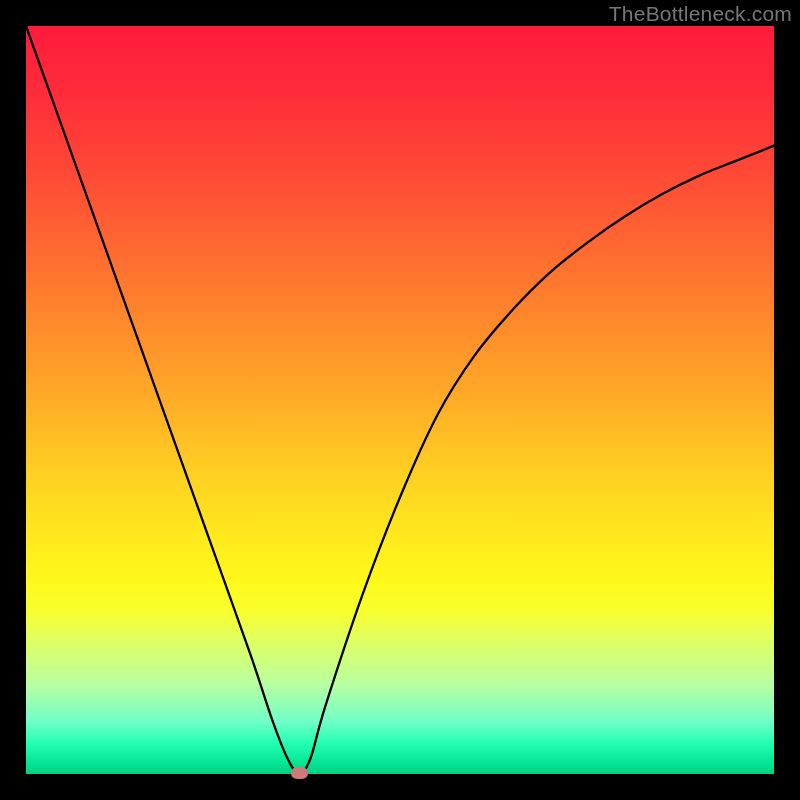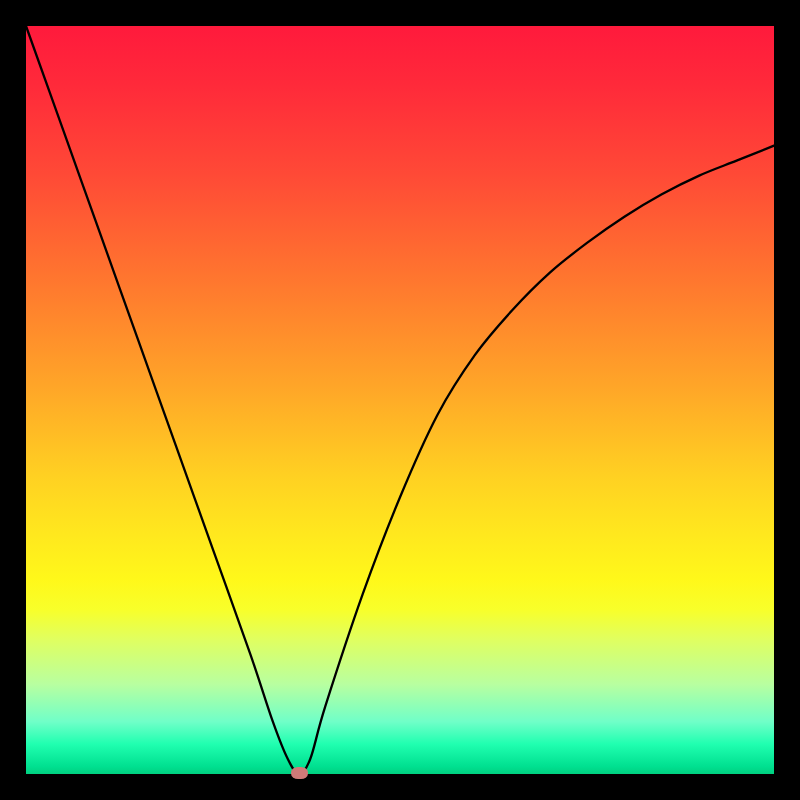--- a/index.html
+++ b/index.html
@@ -67,14 +67,15 @@
   <div class="plot-area">
 
     <svg class="curve" viewBox="0 0 748 748" preserveAspectRatio="none">
       <path id="curve-path" fill="none" stroke="#000" stroke-width="2.3" stroke-linecap="round" stroke-linejoin="round" d="M 0.00 0.00 C 6.23 17.45, 24.93 69.81, 37.40 104.72 C 49.87 139.63, 62.33 174.53, 74.80 209.44 C 87.27 244.35, 99.73 279.25, 112.20 314.16 C 124.67 349.07, 137.13 383.97, 149.60 418.88 C 162.07 453.79, 174.53 488.69, 187.00 523.60 C 199.47 558.51, 214.43 599.65, 224.40 628.32 C 234.37 656.99, 240.61 678.19, 246.84 695.64 C 253.07 713.09, 257.44 724.31, 261.80 733.04 C 266.16 741.77, 269.28 748.00, 273.02 748.00 C 276.76 748.00, 279.88 744.26, 284.24 733.04 C 288.60 721.82, 290.47 708.11, 299.20 680.68 C 307.93 653.25, 324.13 603.39, 336.60 568.48 C 349.07 533.57, 361.53 501.16, 374.00 471.24 C 386.47 441.32, 398.93 412.65, 411.40 388.96 C 423.87 365.27, 436.33 346.57, 448.80 329.12 C 461.27 311.67, 473.73 297.95, 486.20 284.24 C 498.67 270.53, 511.13 258.06, 523.60 246.84 C 536.07 235.62, 548.53 226.27, 561.00 216.92 C 573.47 207.57, 585.93 198.84, 598.40 190.74 C 610.87 182.64, 623.33 175.16, 635.80 168.30 C 648.27 161.44, 660.73 155.21, 673.20 149.60 C 685.67 143.99, 698.13 139.63, 710.60 134.64 C 723.07 129.65, 741.77 122.17, 748.00 119.68"></path>
     </svg>
 
     <div id="min-marker" class="marker" style="left: 264.52px; top: 741px;"></div>
 
   </div>
 
+  <div class="watermark">TheBottleneck.com</div>
 
 </div>
 
 </body></html>

